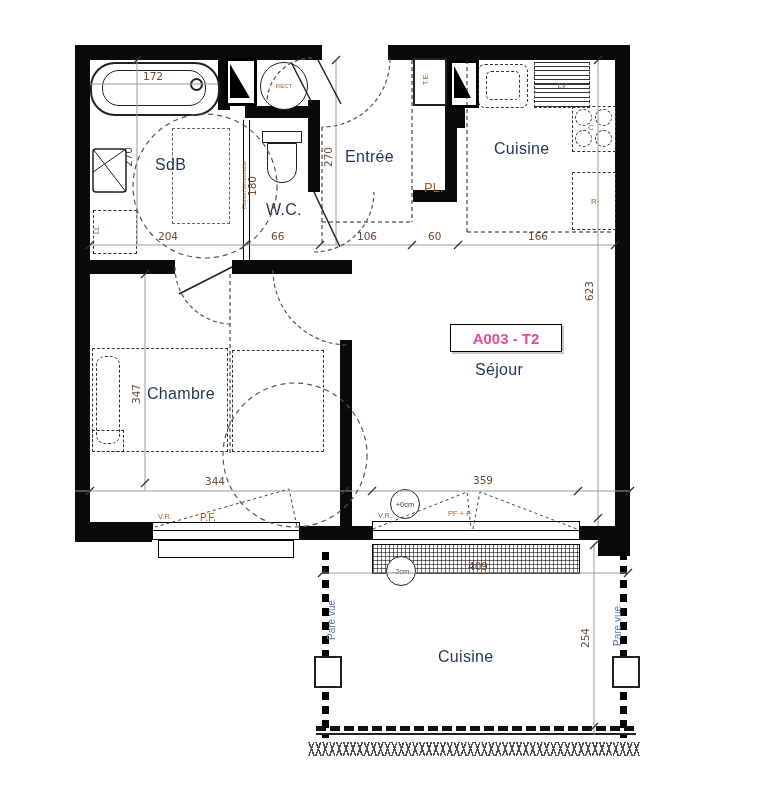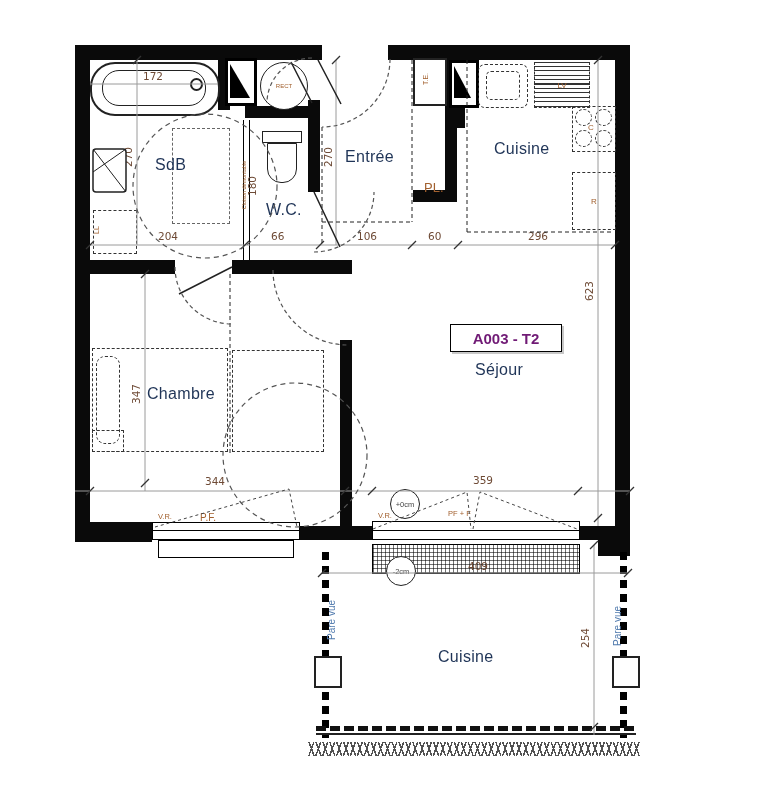--- a/index.html
+++ b/index.html
@@ -17,21 +17,21 @@
   .ann{position:absolute;color:var(--annotation);font-size:7px;}
   .vann{position:absolute;color:var(--annotation);font-size:7px;text-align:center;
         transform:rotate(-90deg);transform-origin:center;}
   .vblue{position:absolute;color:var(--pare-vue);font-size:10px;text-align:center;
          transform:rotate(-90deg);transform-origin:center;}
   .dashbox{position:absolute;border:1.5px dashed #444;}
   .dashdot{position:absolute;border:1.5px dashed #333;}
   .solidbox{position:absolute;border:1.5px solid #222;background:#fff;}
   .unitbox{position:absolute;left:450px;top:324px;width:110px;height:26px;border:1.6px solid #000;
            background:#fff;box-shadow:2px 2px 0 #c8c8c8;display:flex;align-items:center;justify-content:center;
-           font-weight:bold;font-size:15px;color:#701a75;}
+           font-weight:bold;font-size:15px;color:#ec4899;}
   .lvl{position:absolute;width:28px;height:28px;border:1.4px solid #222;border-radius:50%;background:#fff;
        display:flex;align-items:center;justify-content:center;font-size:7.5px;color:#444;}
   .window-frame{position:absolute;background:#fff;border:1.2px solid #000;}
   .window-frame::after{content:"";position:absolute;left:0;right:0;top:45%;border-top:1.2px solid #000;}
   .sill{position:absolute;background:#fff;border:1px solid #000;}
   .hatch-sill{position:absolute;border:1px solid #000;
       background:repeating-linear-gradient(90deg,rgba(0,0,0,.55) 0 1px,transparent 1px 4px),
                  repeating-linear-gradient(0deg,rgba(0,0,0,.55) 0 1px,transparent 1px 4px);}
   .lv-hatch{background:repeating-linear-gradient(0deg,#333 0 1px,transparent 1px 4.5px),
             repeating-linear-gradient(90deg,transparent 0 11px,#fff 11px 14px);}
@@ -155,21 +155,21 @@
   <div class="room" style="left:475px;top:361px">Séjour</div>
   <div class="room" style="left:438px;top:648px">Cuisine</div>
   <div class="unitbox">
       <span>A003 - T2</span>
     </div>
 
   <div class="dim" style="left:158px;top:230px">204</div>
   <div class="dim" style="left:271px;top:230px">66</div>
   <div class="dim" style="left:357px;top:230px">106</div>
   <div class="dim" style="left:428px;top:230px">60</div>
-  <div class="dim" style="left:528px;top:230px">296</div>
+  <div class="dim" style="left:528px;top:230px">166</div>
   <div class="vdim" style="left:108px;top:151px;width:40px;height:12px">270</div>
   <div class="vdim" style="left:232px;top:180px;width:40px;height:12px">180</div>
   <div class="vdim" style="left:308px;top:151px;width:40px;height:12px">270</div>
   <div class="vdim" style="left:569px;top:285px;width:40px;height:12px">623</div>
   <div class="vdim" style="left:116px;top:388px;width:40px;height:12px">347</div>
   <div class="dim" style="left:205px;top:475px">344</div>
   <div class="dim" style="left:473px;top:474px">359</div>
   <div class="dim" style="left:468px;top:560px">409</div>
   <div class="vdim" style="left:565px;top:632px;width:40px;height:12px">254</div>
 

